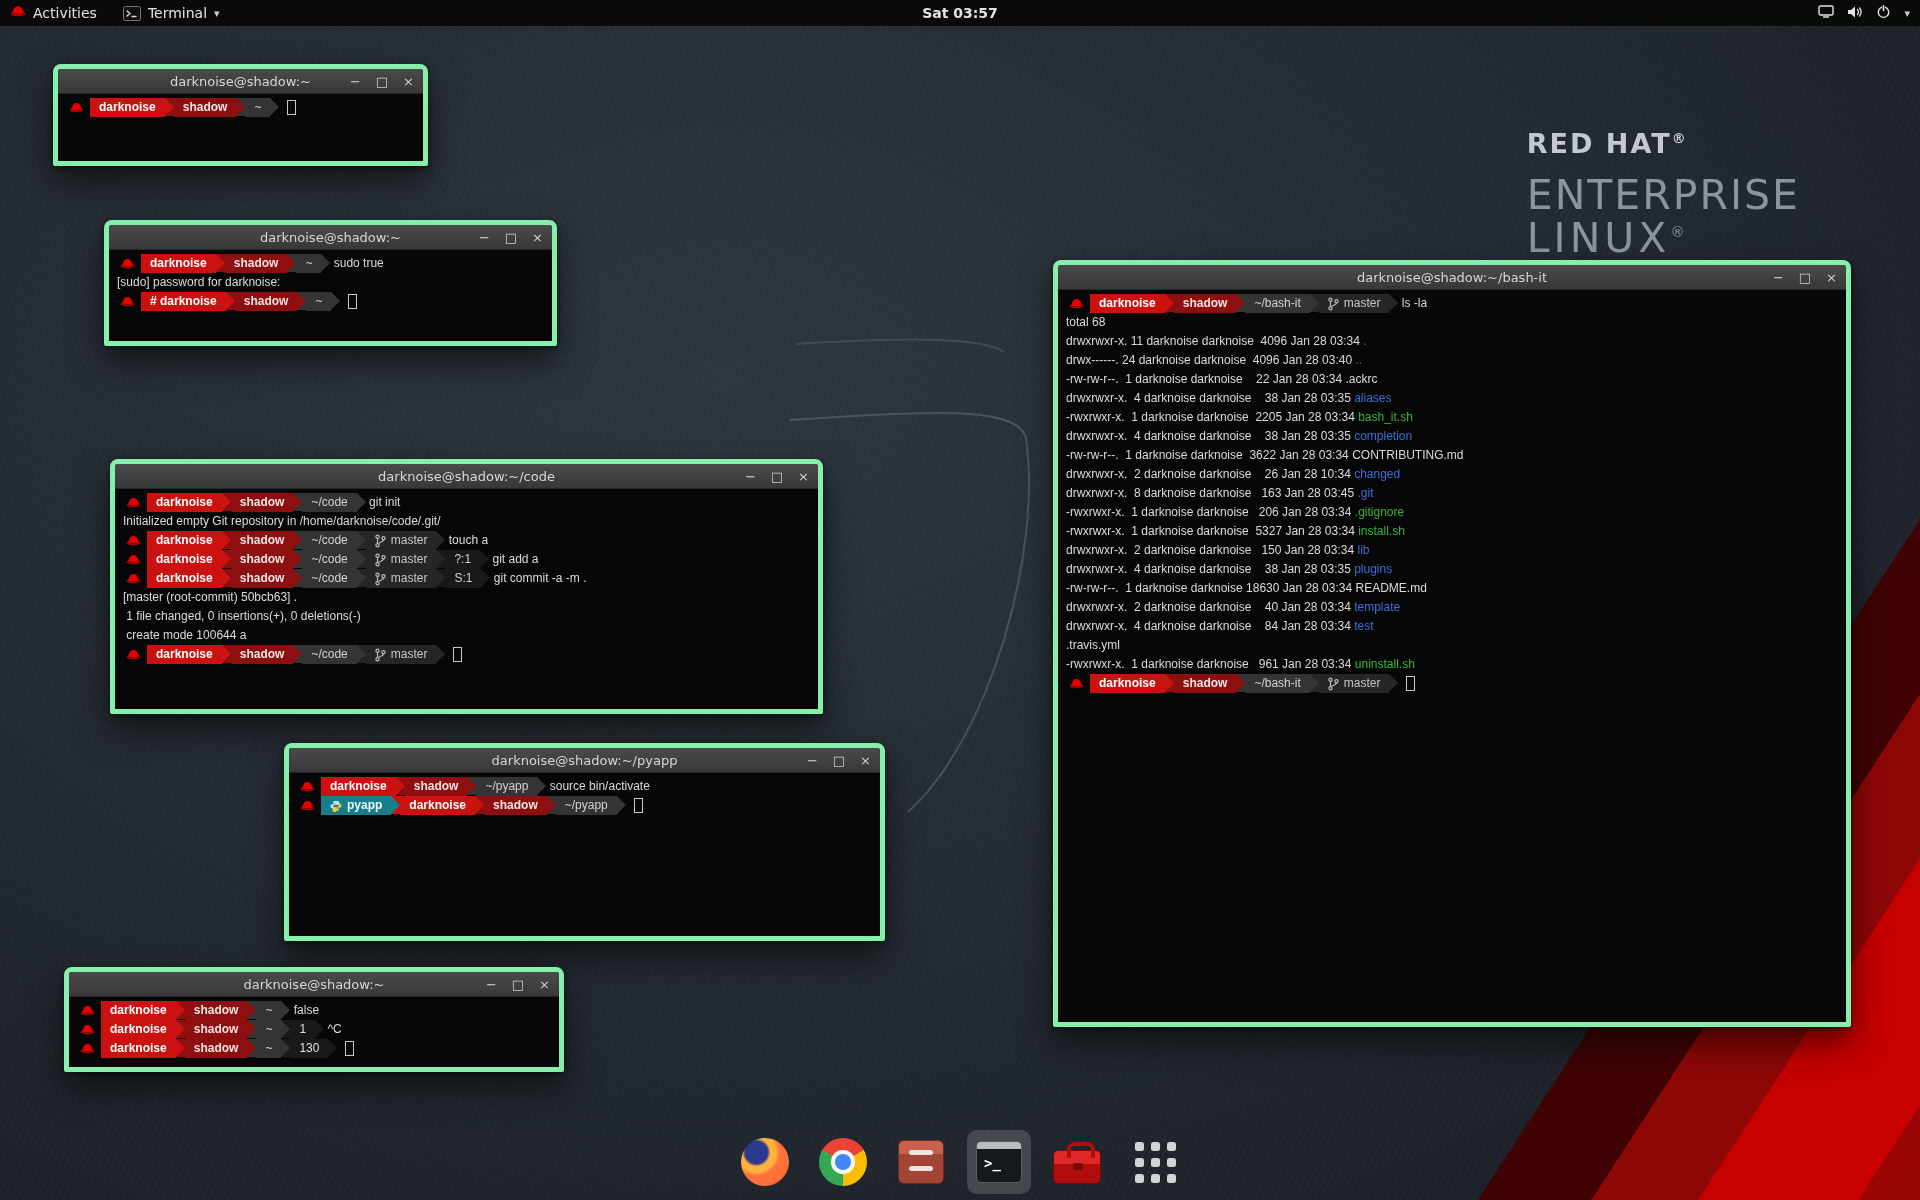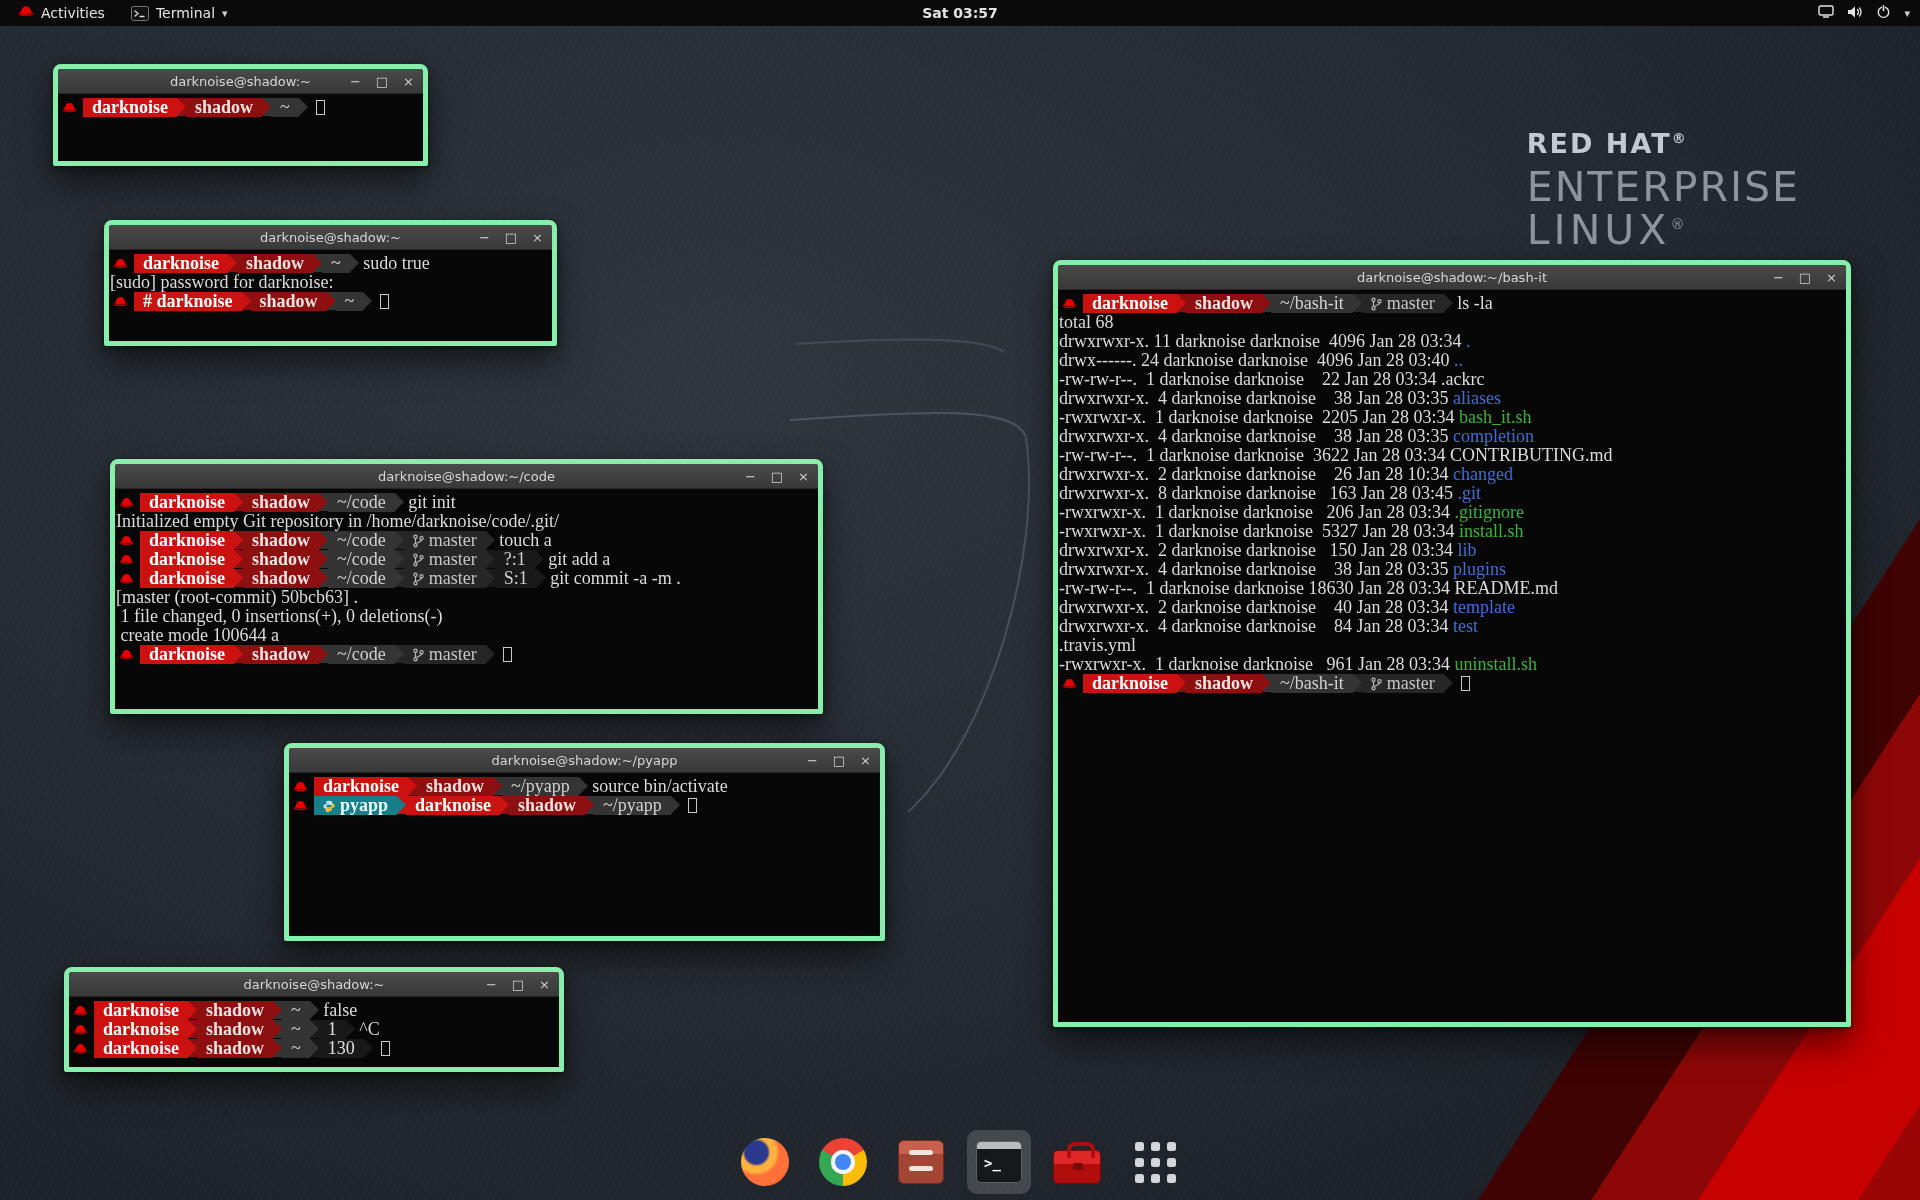--- a/index.html
+++ b/index.html
@@ -8,21 +8,21 @@
     --seg-venv-bg:#177e8a; --terminal-bg:#070707; --dir-blue:#3e6fd8; --exec-green:#3cb43c;
   }
   *{box-sizing:border-box}
   html,body{margin:0;padding:0}
   body{width:1920px;height:1200px;overflow:hidden;position:relative;
        background:#20262c;font-family:"DejaVu Sans","Liberation Sans",sans-serif;}
 
   
   .topbar{position:absolute;top:0;left:0;right:0;height:26px;background:#0a0a0a;
           color:#e4e4e4;display:flex;align-items:center;z-index:60;font-size:14px}
-  .tb-left{display:flex;align-items:center;gap:26px;padding-left:18px}
+  .tb-left{display:flex;align-items:center;gap:26px;padding-left:10px}
   .tb-activities{display:flex;align-items:center;gap:7px;cursor:default}
   .tb-appmenu{display:flex;align-items:center;gap:7px}
   .tb-clock{position:absolute;left:50%;transform:translateX(-50%);font-weight:bold}
   .tb-right{position:absolute;right:10px;display:flex;align-items:center;gap:13px}
   .chev{font-size:11px;line-height:1;color:#cfcfcf}
   .tb-termico{display:flex}
 
   
   .desktop{position:absolute;left:0;top:26px;right:0;bottom:0;
            background:radial-gradient(ellipse at 38% 30%, #2e353d 0%, #232930 55%, #181d23 100%);}
@@ -35,36 +35,36 @@
              #3f0303 0%, #3f0303 17%,
              #8e0707 17%, #8e0707 33%,
              #c70000 33%, #c70000 57%,
              #9a0505 57%, #9a0505 71%,
              #e30000 71%, #e30000 100%);}
   .artclip{position:absolute;inset:0;overflow:hidden;z-index:1}
 
   
   .rh-logo{position:absolute;top:104px;right:120px;z-index:2;color:#9199a0;line-height:1.05;
            letter-spacing:1px;user-select:none}
-  .rh-l1{font-size:27px;font-weight:bold;color:#c3c9ce;letter-spacing:2px;margin-bottom:8px}
+  .rh-l1{font-size:27px;font-weight:bold;color:#c3c9ce;letter-spacing:2px;margin-bottom:16px}
   .rh-l2{font-size:41px;font-weight:normal;letter-spacing:2px;color:#8d949b}
   .rh-l3{font-size:41px;letter-spacing:4px;color:#8d949b}
   .rh-mark{font-size:14px;vertical-align:super}
 
   
   .window{position:absolute;z-index:10;border-radius:8px 8px 2px 2px;overflow:hidden;
           box-shadow:0 16px 34px rgba(0,0,0,.55), 0 2px 6px rgba(0,0,0,.4);
           border:5px solid #86efac;background:var(--terminal-bg)}
   .titlebar{height:25px;background:linear-gradient(#4a4a4a,#383838);display:flex;align-items:center;
             justify-content:center;position:relative;border-bottom:1px solid #262626}
   .wtitle{font-size:13px;color:#d6d6d6}
   .winbtns{position:absolute;right:9px;top:0;bottom:0;display:flex;align-items:center;gap:15px}
   .winbtn{font-size:13px;color:#cfcfcf;line-height:1;cursor:default}
-  .term{height:calc(100% - 25px);padding:4px 1px;background:var(--terminal-bg);
-        font-family:Liberation Serif, serif;font-size:18px;line-height:19px;
+  .term{height:calc(100% - 25px);padding:4px 8px;background:var(--terminal-bg);
+        font-family:Liberation Sans, sans-serif;font-size:12px;line-height:19px;
         color:#dcdcdc;overflow:hidden}
   .tline{display:flex;height:19px;align-items:stretch;white-space:pre}
   .seg{display:flex;align-items:center;padding:0 9px;font-weight:bold;gap:5px}
   .seg-user{background:var(--seg-user-bg);color:#ffffff}
   .seg-host{background:var(--seg-host-bg);color:#f3e3e3}
   .seg-path{background:var(--seg-path-bg);color:#d2d2d2;font-weight:normal}
   .seg-git{background:var(--seg-git-bg);color:#c6c6c6;font-weight:normal}
   .seg-status{background:var(--seg-status-bg);color:#cfcfcf;font-weight:normal}
   .seg-exit{background:var(--seg-exit-bg);color:#e0e0e0;font-weight:normal}
   .seg-venv{background:var(--seg-venv-bg);color:#ecfbff}

